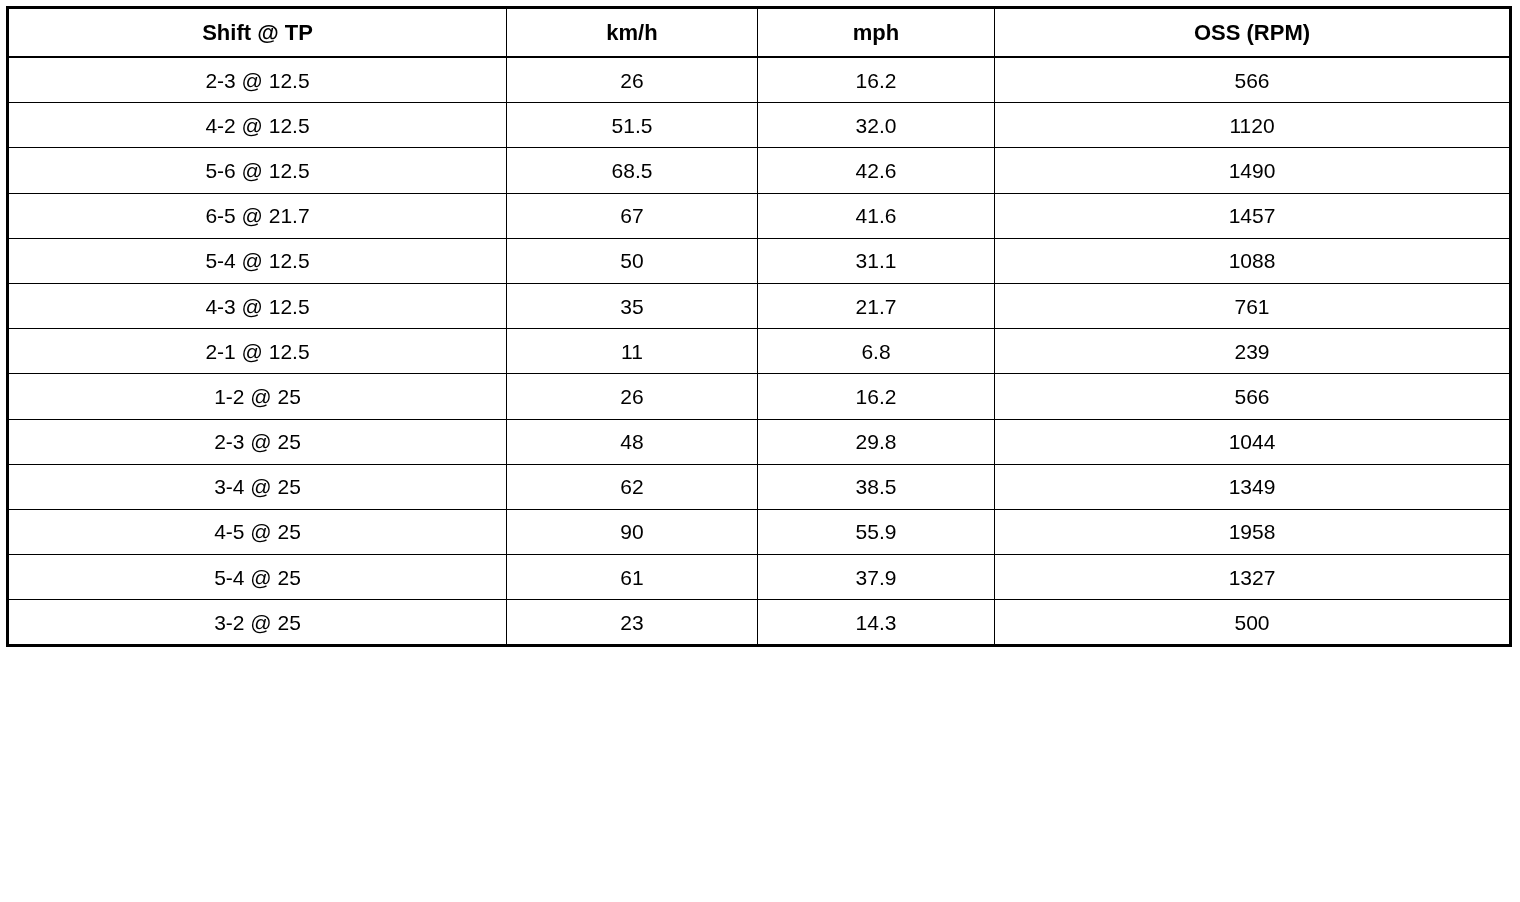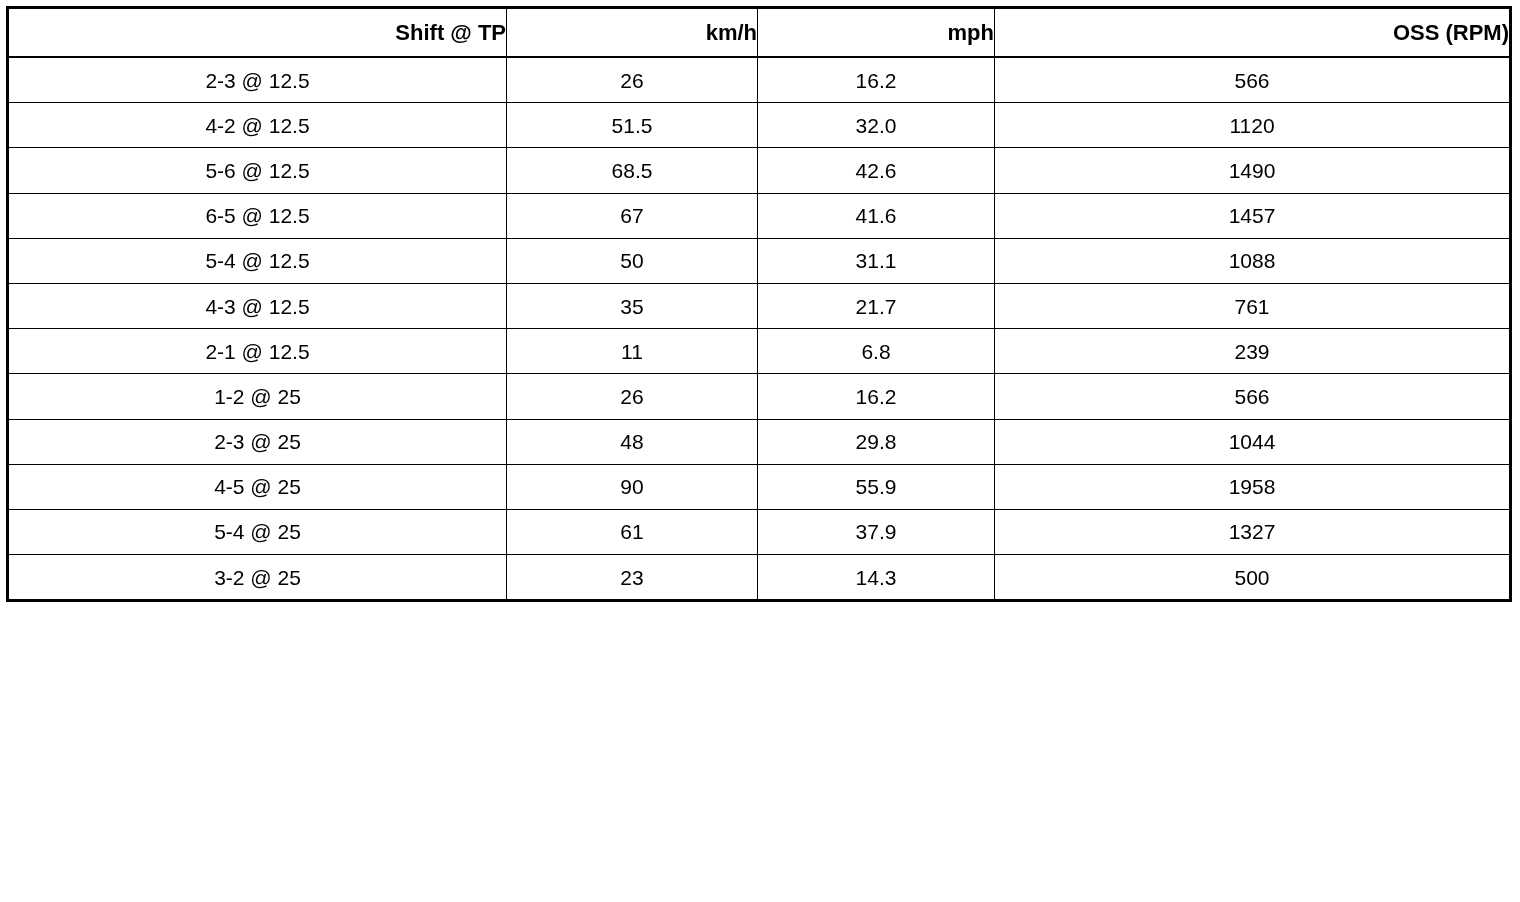--- a/index.html
+++ b/index.html
@@ -38,21 +38,20 @@
     font-size: 21px;
     line-height: 1;
     padding: 0;
     height: 44.2px;
   }
   table.shift-table thead th {
     font-weight: bold;
     font-size: 22px;
     height: 47px;
     border-bottom: 2px solid #000000;
-    text-align: right;
   }
   table.shift-table tbody tr:last-child td {
     border-bottom: none;
   }
   table.shift-table tbody td:first-child,
   table.shift-table thead th:first-child {
     border-left: none;
   }
   table.shift-table tbody td:last-child,
   table.shift-table thead th:last-child {
@@ -93,21 +92,21 @@
           <td>32.0</td>
           <td>1120</td>
         </tr>
         <tr>
           <td>5-6 @ 12.5</td>
           <td>68.5</td>
           <td>42.6</td>
           <td>1490</td>
         </tr>
         <tr>
-          <td>6-5 @ 12.5</td>
+          <td>6-5 @ 21.7</td>
           <td>67</td>
           <td>41.6</td>
           <td>1457</td>
         </tr>
         <tr>
           <td>5-4 @ 12.5</td>
           <td>50</td>
           <td>31.1</td>
           <td>1088</td>
         </tr>
@@ -129,20 +128,26 @@
           <td>16.2</td>
           <td>566</td>
         </tr>
         <tr>
           <td>2-3 @ 25</td>
           <td>48</td>
           <td>29.8</td>
           <td>1044</td>
         </tr>
         <tr>
+          <td>3-4 @ 25</td>
+          <td>62</td>
+          <td>38.5</td>
+          <td>1349</td>
+        </tr>
+        <tr>
           <td>4-5 @ 25</td>
           <td>90</td>
           <td>55.9</td>
           <td>1958</td>
         </tr>
         <tr>
           <td>5-4 @ 25</td>
           <td>61</td>
           <td>37.9</td>
           <td>1327</td>

